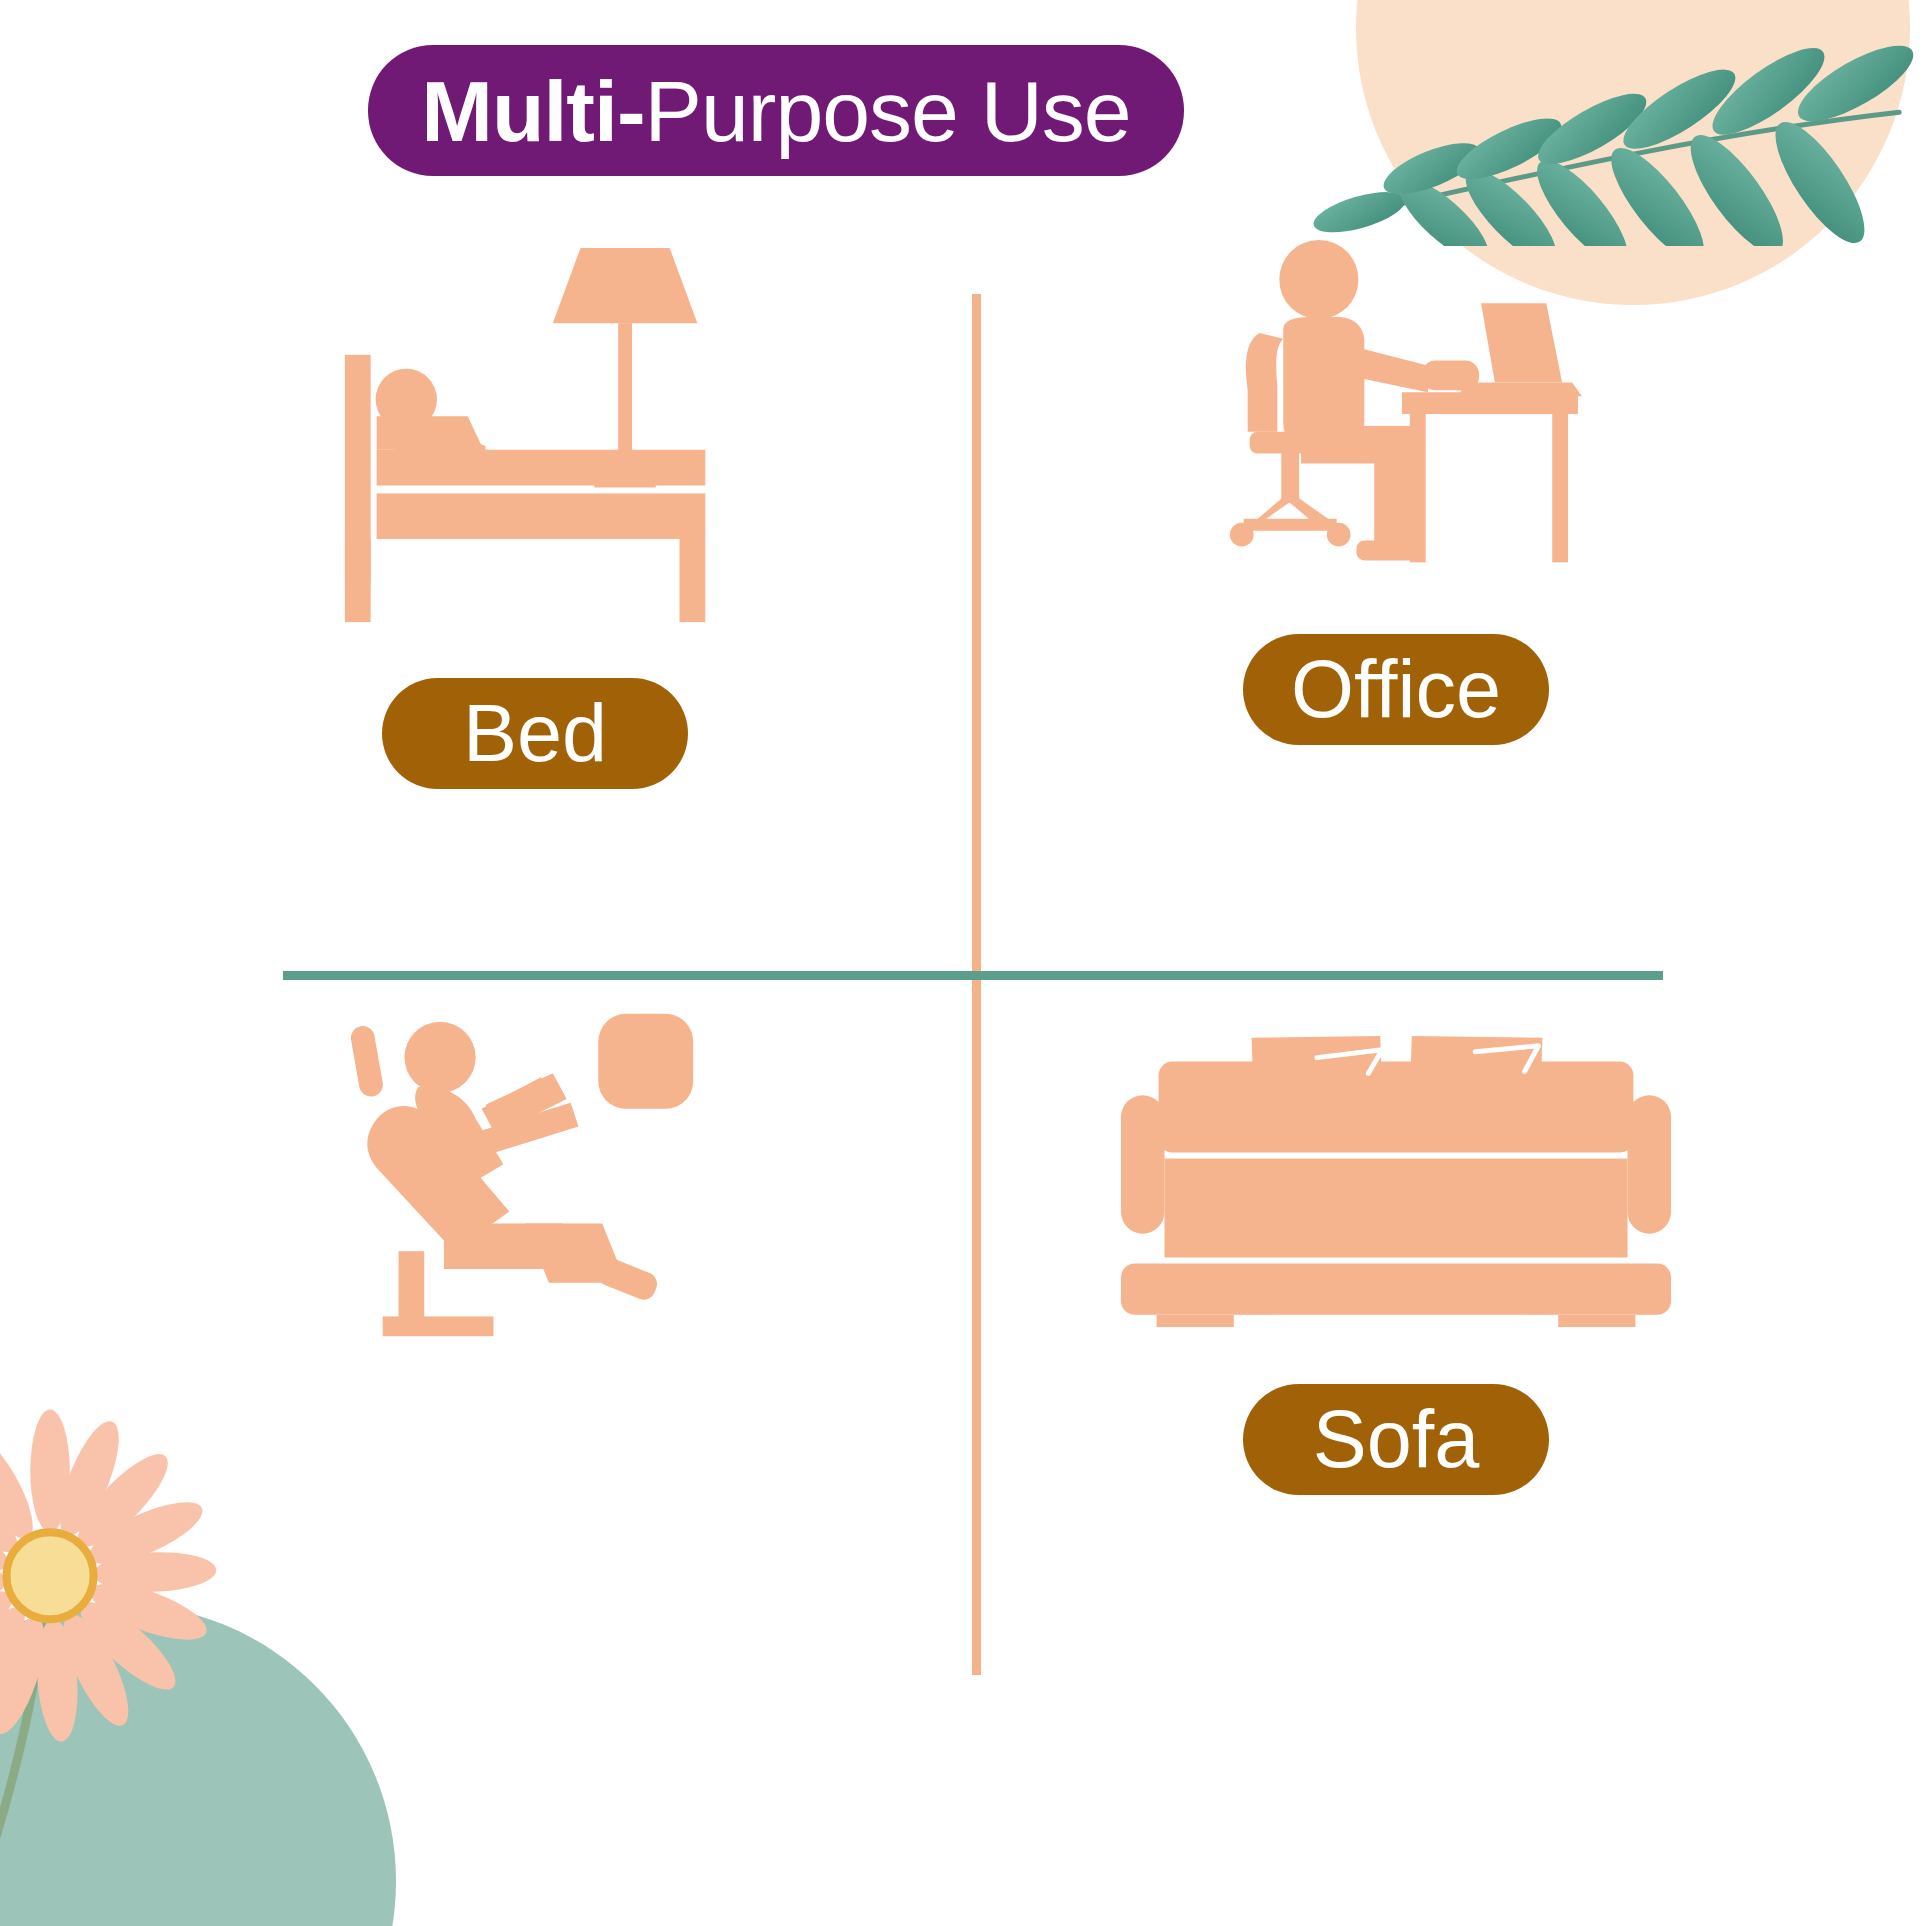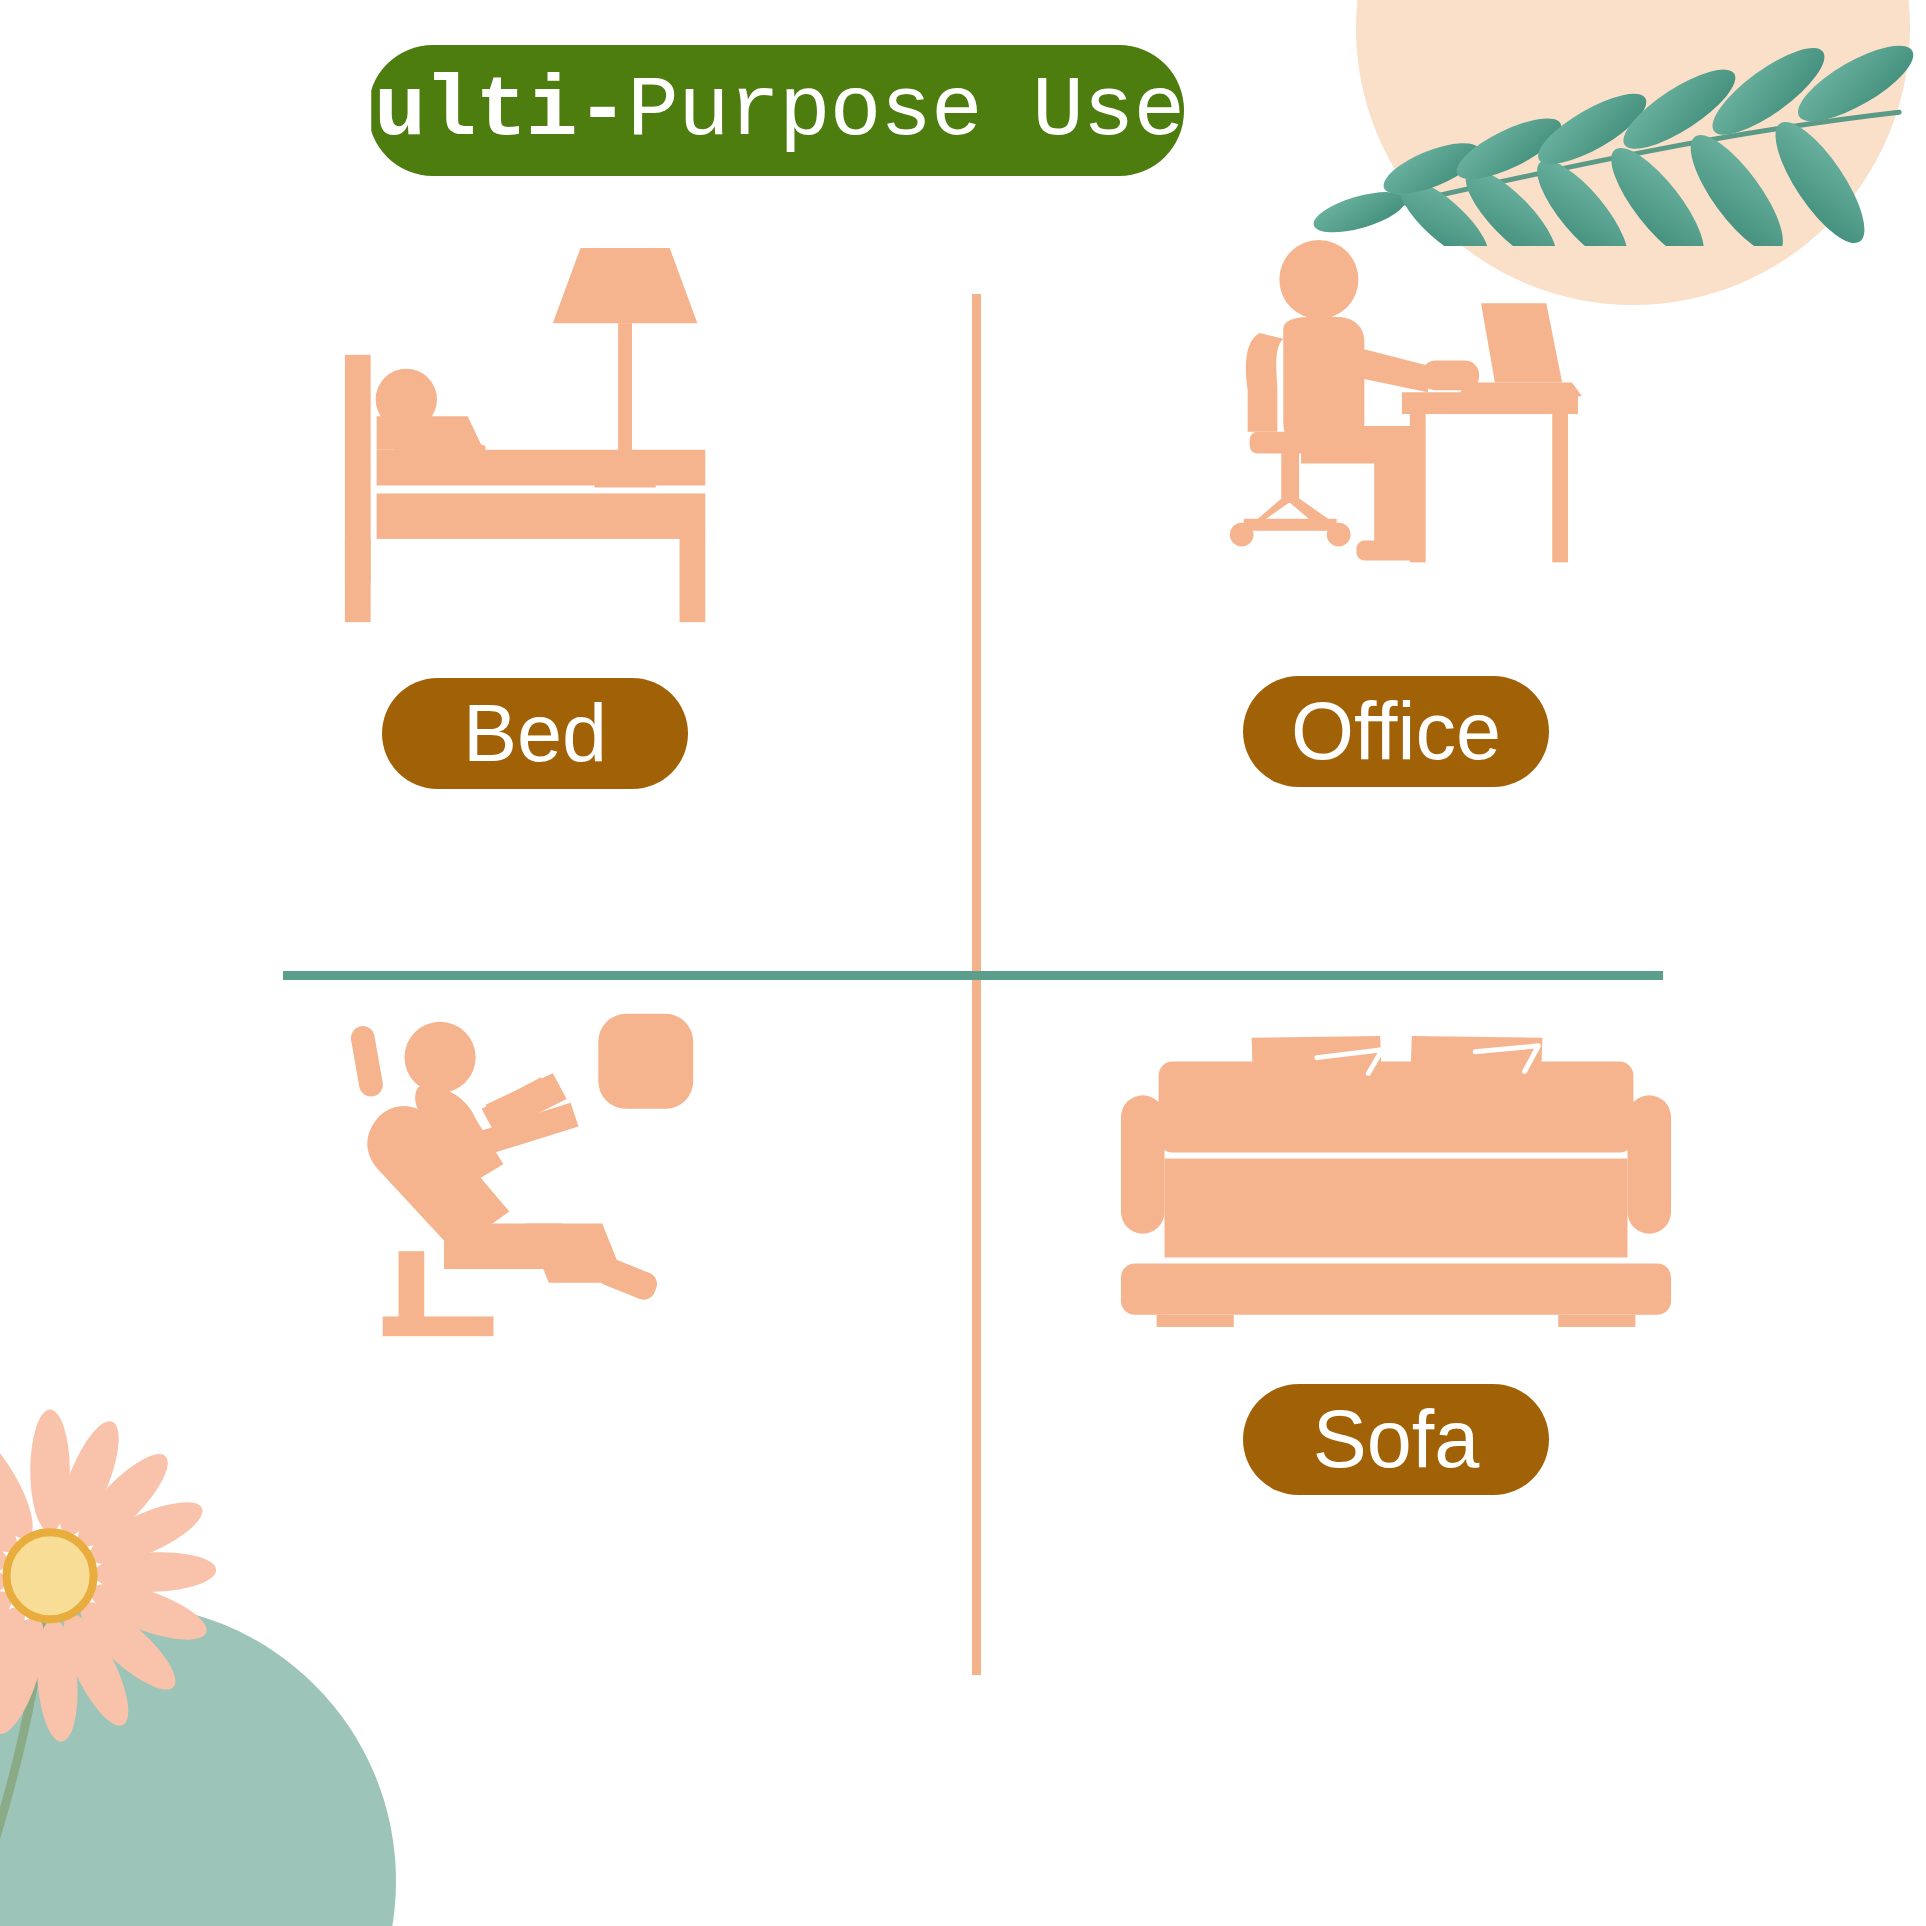--- a/index.html
+++ b/index.html
@@ -53,27 +53,26 @@
     z-index: 1;
   }
 
   
   .title-banner {
     position: absolute;
     left: 368px;
     top: 45px;
     width: 816px;
     height: 131px;
-    background: #4d7c0f;
+    background: #701a75;
     border-radius: 65px;
     display: flex;
     align-items: center;
-    justify-content: flex-end;
+    justify-content: center;
     z-index: 5;
-    font-family: Liberation Mono, monospace;
   }
   .title-text {
     color: #ffffff;
     font-size: 86px;
     line-height: 1;
     letter-spacing: -1px;
     white-space: nowrap;
   }
   .title-text .strong { font-weight: bold; }
   .title-text .light  { font-weight: normal; }
@@ -136,21 +135,21 @@
     display: inline-flex;
     align-items: center;
     justify-content: center;
     height: 111px;
     padding: 0 44px;
     font-size: 81px;
     line-height: 1;
     white-space: nowrap;
   }
   .pill-bed       { margin-top: 44px; min-width: 218px; }
-  .pill-office    { margin-top: 82px; min-width: 218px; }
+  .pill-office    { margin-top: 40px; min-width: 218px; }
   .pill-traveling { margin-top: 38px; min-width: 218px; }
   .pill-sofa      { margin-top: 57px; min-width: 218px; }
 </style>
 </head>
 <body>
 
 <div class="decor-circle-tr"></div>
 
 <div class="decor-leaf">
   <svg viewBox="0 0 620 230" width="614" height="228" aria-hidden="true">

